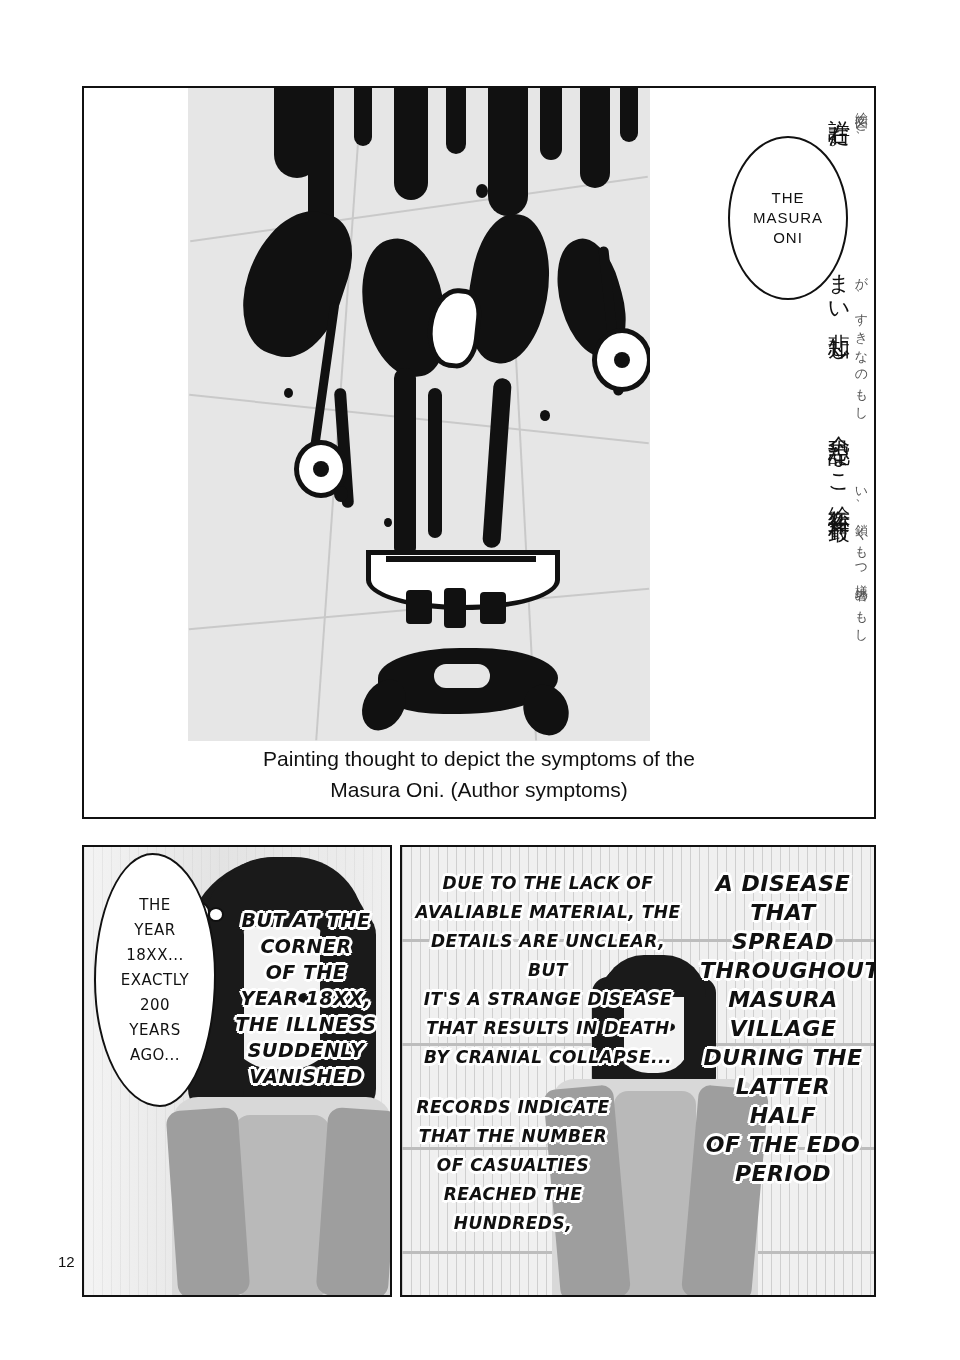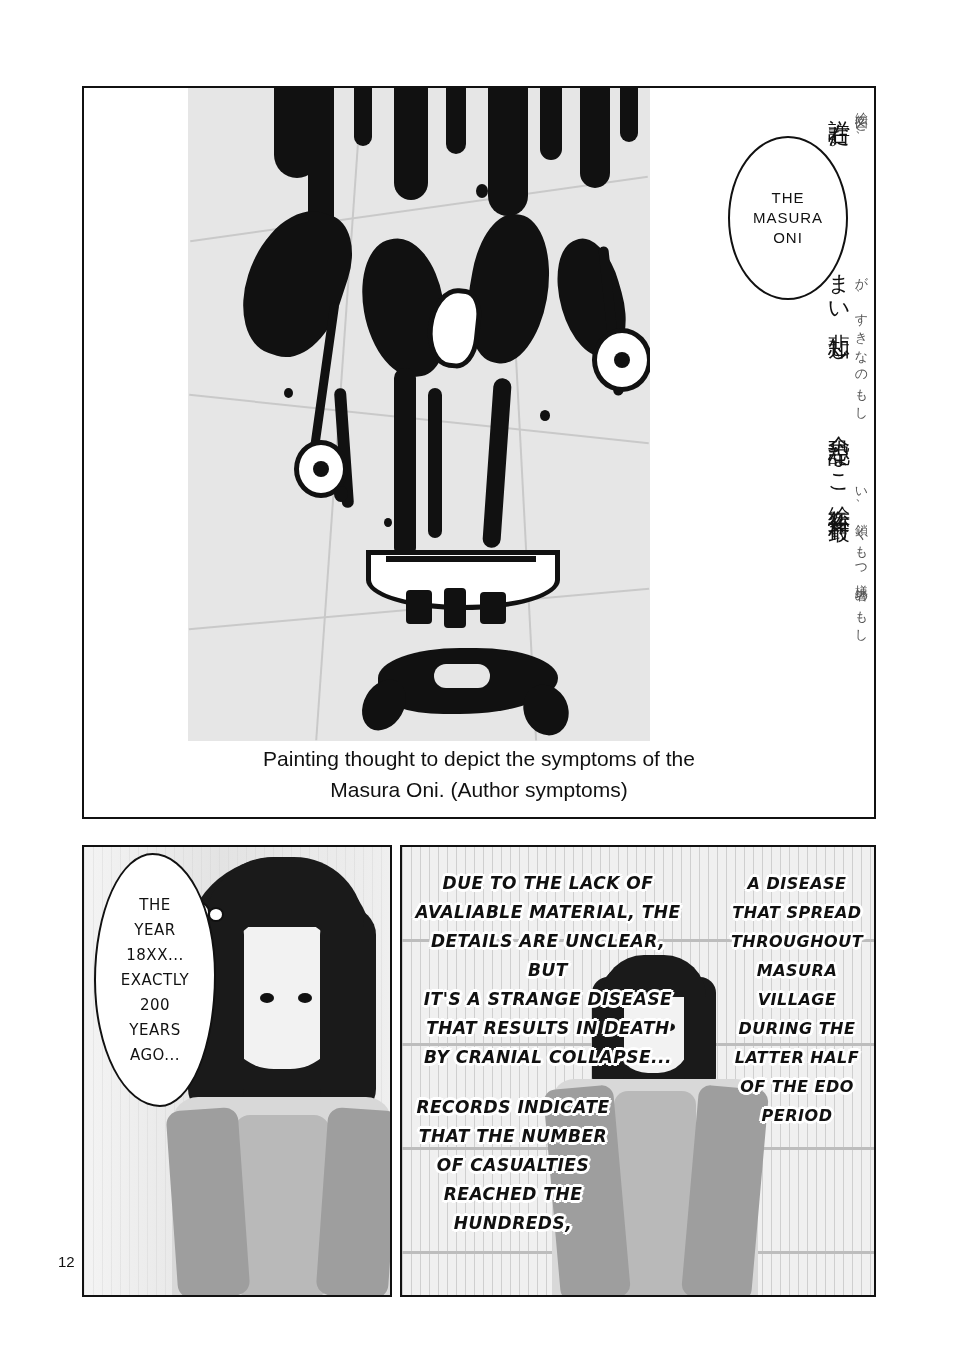--- a/index.html
+++ b/index.html
@@ -311,20 +311,27 @@
     <div class="balloon-soft" style="left:10px;top:6px;width:118px;height:250px;">
       <div class="hand" style="font-size:15px;line-height:25px;white-space:pre-line;font-style:normal;font-weight:400;">THE
 YEAR
 18XX...
 EXACTLY
 200
 YEARS
 AGO...</div>
     </div>
 
+    <div class="text-free hand stroke-white" style="left:138px;top:60px;width:168px;font-size:19px;line-height:26px;white-space:pre-line;">BUT AT THE
+CORNER
+OF THE
+YEAR 18XX,
+THE ILLNESS
+SUDDENLY
+VANISHED</div>
   </div>
 
   <div class="panel-br">
 
     <div style="position:absolute;left:0;top:0;right:0;bottom:0;background:#f0f0f0;"></div>
     <div class="bg-lines"></div>
     <div class="bg-shelf" style="top:92px;"></div>
     <div class="bg-shelf" style="top:196px;"></div>
     <div class="bg-shelf" style="top:300px;"></div>
     <div class="bg-shelf" style="top:404px;"></div>
@@ -347,21 +354,21 @@
 IT'S A STRANGE DISEASE
 THAT RESULTS IN DEATH
 BY CRANIAL COLLAPSE...</div>
 
     <div class="text-free hand stroke-white" style="left:2px;top:246px;width:218px;font-size:17px;line-height:29px;white-space:pre-line;">RECORDS INDICATE
 THAT THE NUMBER
 OF CASUALTIES
 REACHED THE
 HUNDREDS,</div>
 
-    <div class="text-free hand stroke-white" style="left:312px;top:22px;width:166px;font-size:16px;line-height:29px;white-space:pre-line;">A DISEASE
+    <div class="text-free hand stroke-white" style="left:298px;top:22px;width:166px;font-size:22px;line-height:29px;white-space:pre-line;">A DISEASE
 THAT SPREAD
 THROUGHOUT
 MASURA
 VILLAGE
 DURING THE
 LATTER HALF
 OF THE EDO
 PERIOD</div>
   </div>
 

